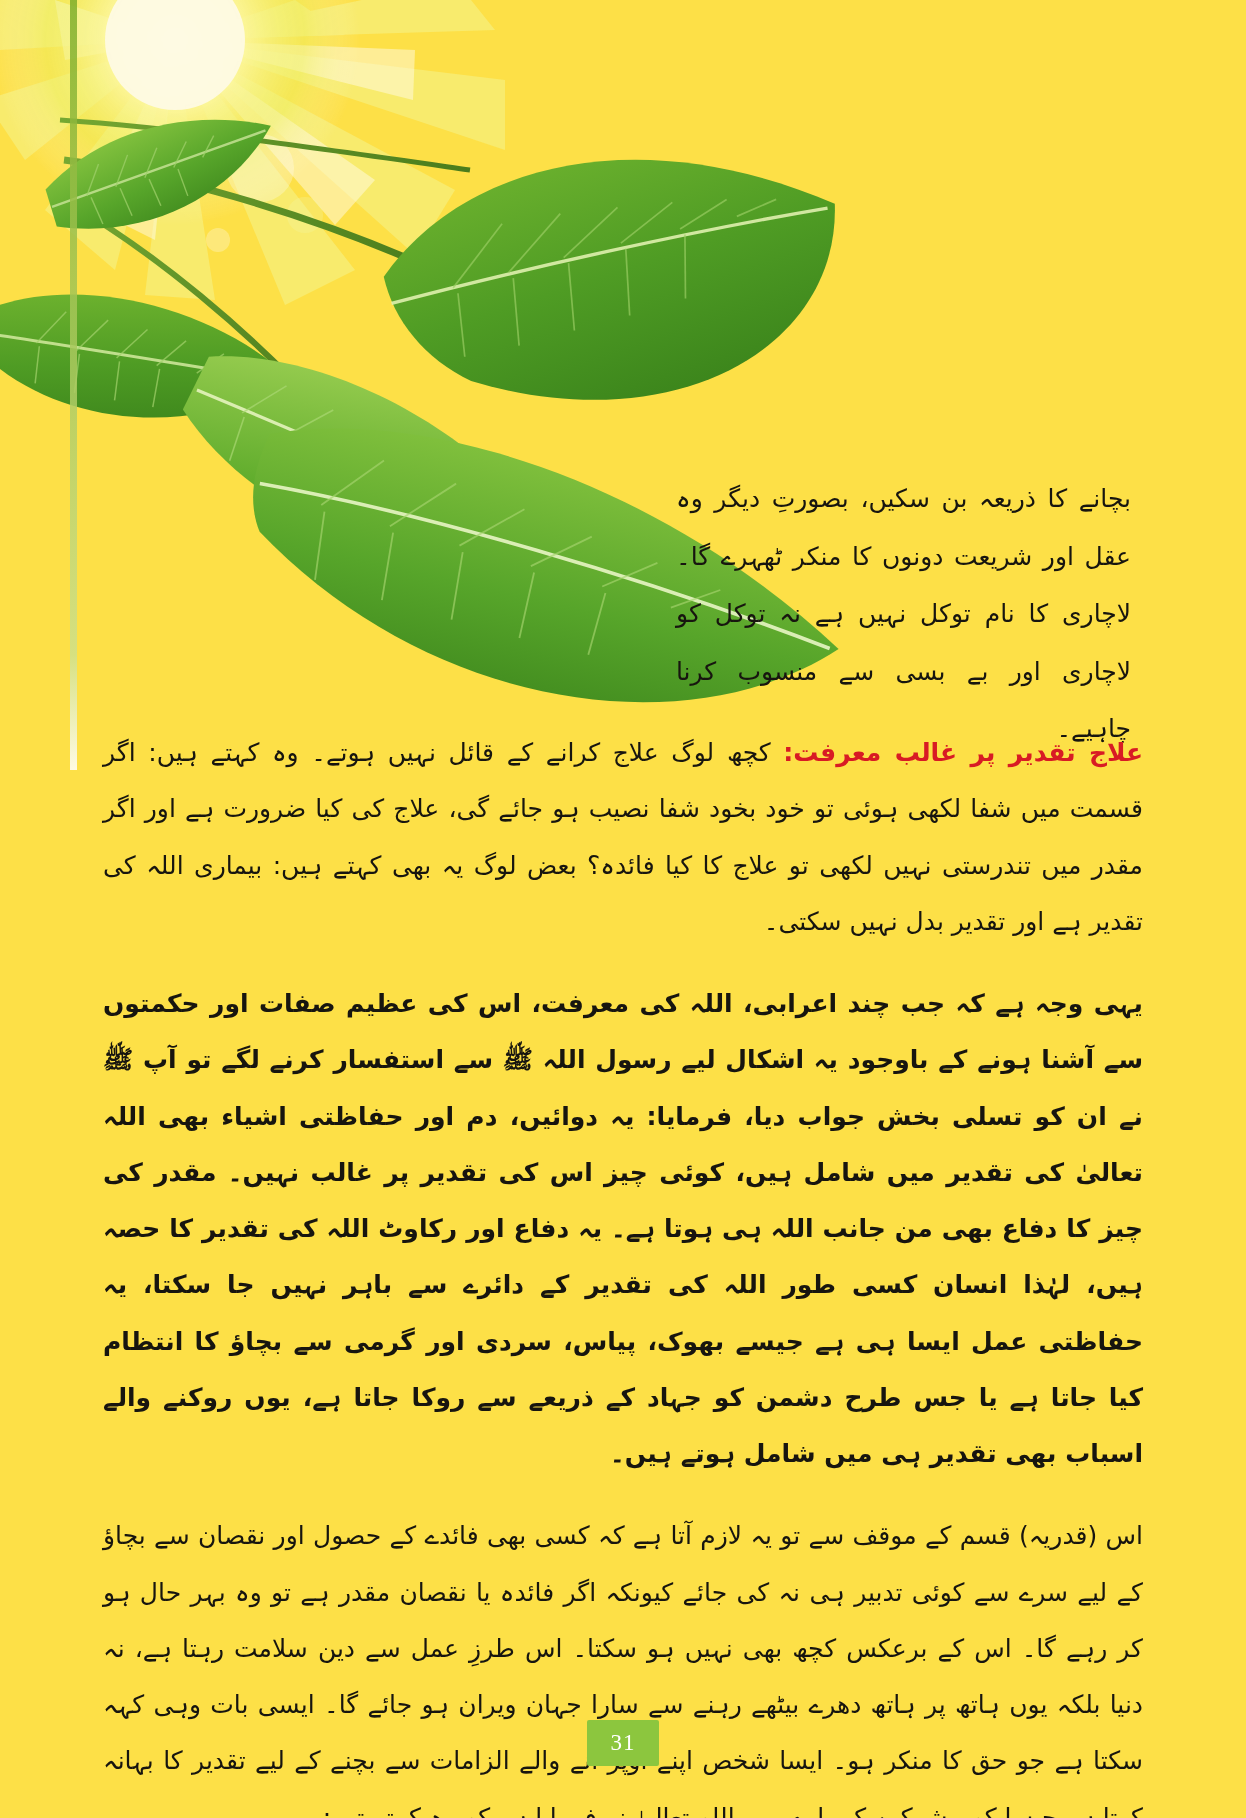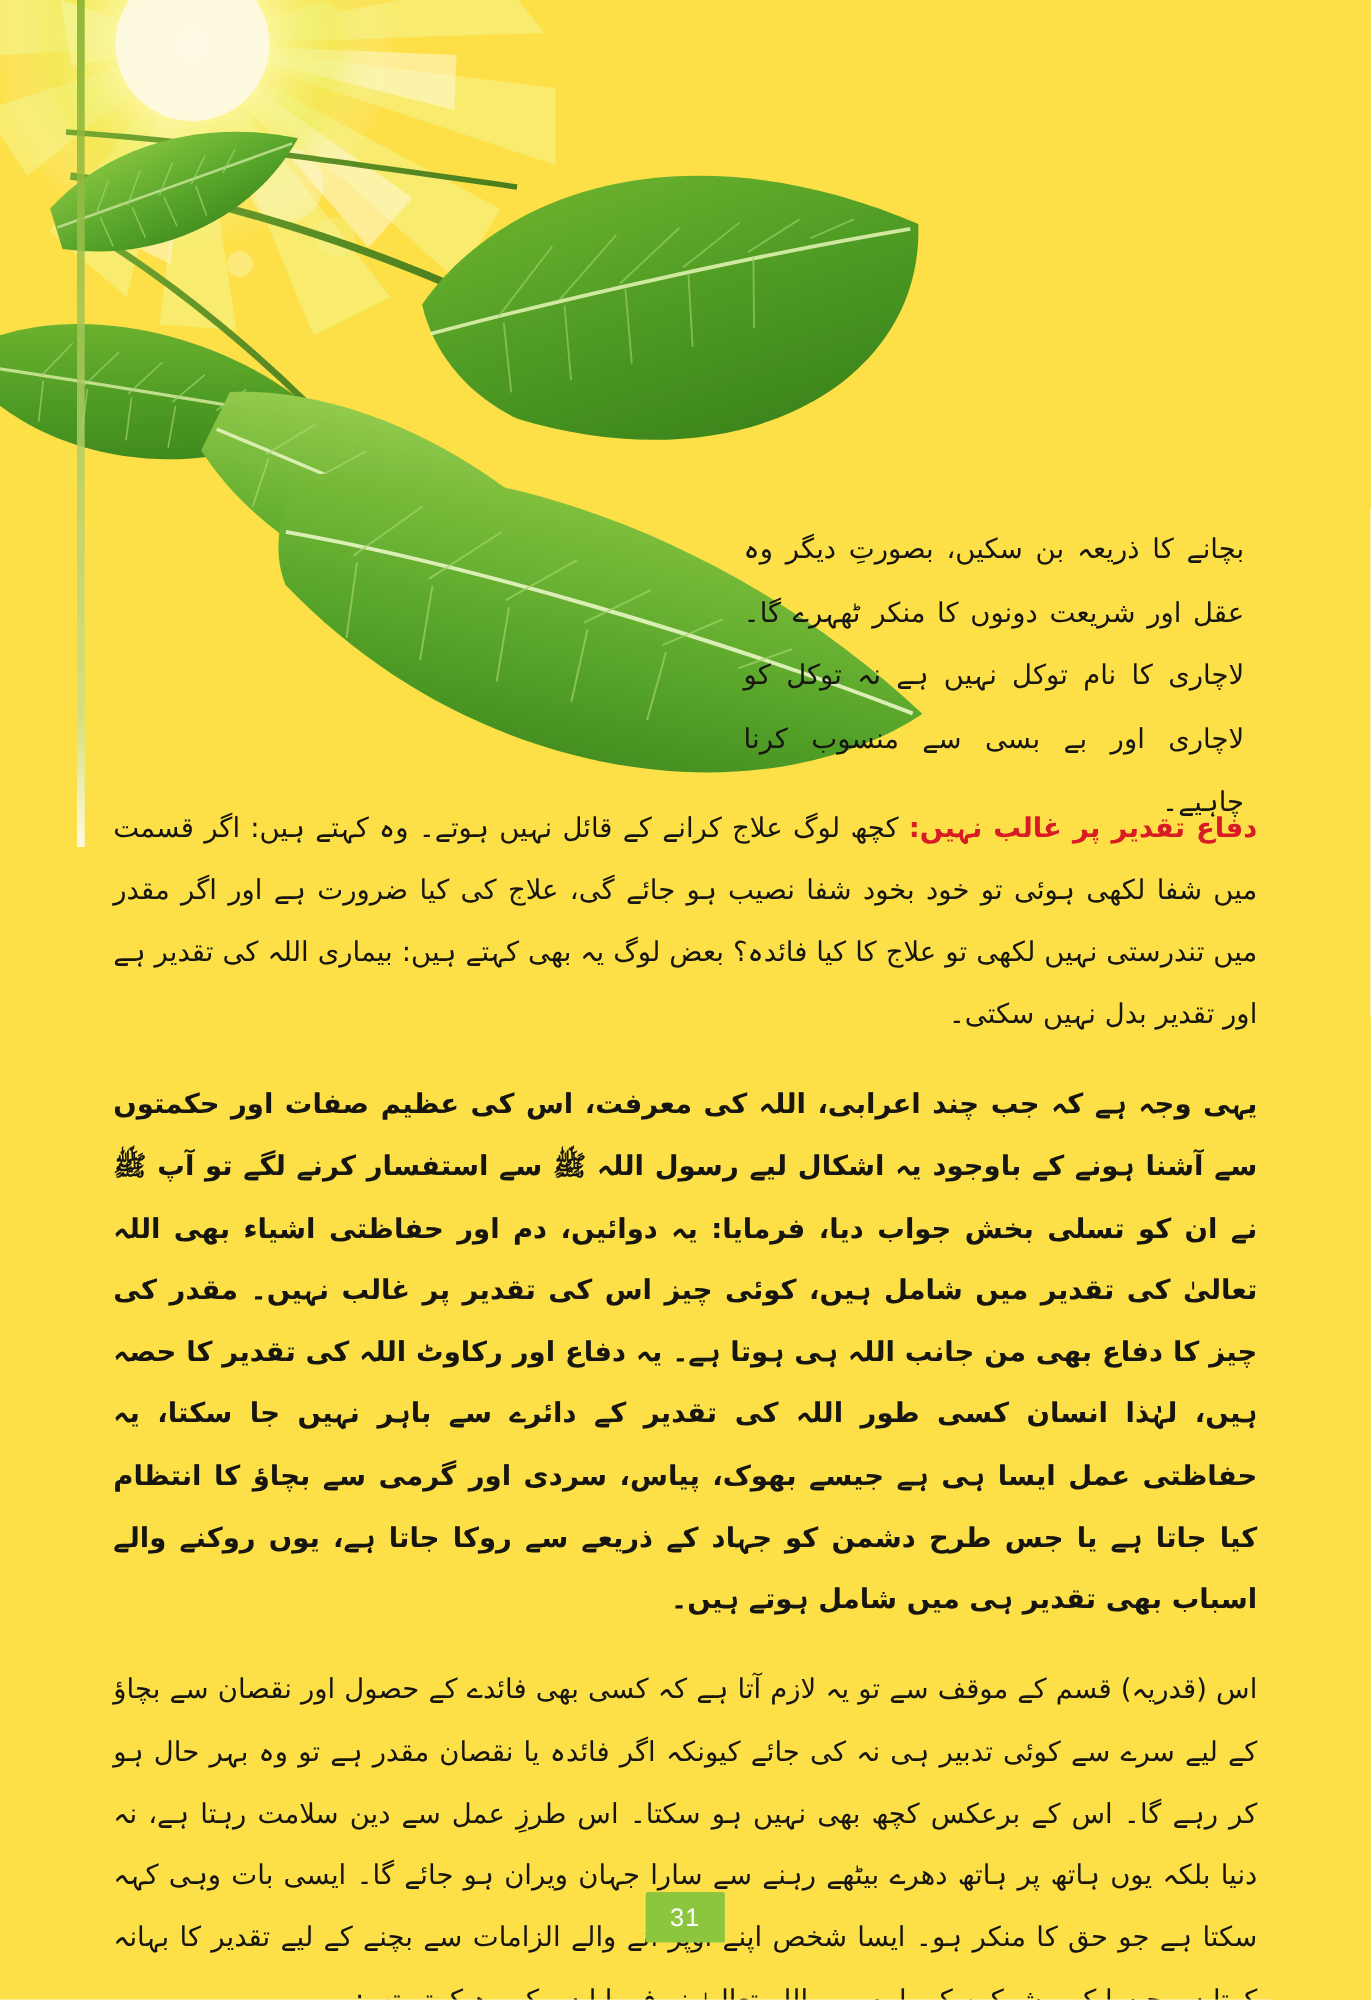--- a/index.html
+++ b/index.html
@@ -91,21 +91,21 @@
   .page-number {
     position: absolute;
     left: 50%;
     transform: translateX(-50%);
     bottom: 52px;
     width: 72px;
     height: 46px;
     background: #8cc63e;
     color: #ffffff;
     font-size: 23px;
-    font-family: Liberation Sans, sans-serif;
+    font-family: Liberation Serif, serif;
     display: flex;
     align-items: center;
     justify-content: center;
     border-radius: 2px;
     letter-spacing: 1px;
   }
 </style>
 </head>
 <body>
 
@@ -265,21 +265,21 @@
 
   <div class="spine"></div>
 
   <div class="content">
 
     <p class="para p-intro">بچانے کا ذریعہ بن سکیں، بصورتِ دیگر وہ عقل اور شریعت دونوں کا منکر ٹھہرے گا۔ لاچاری کا نام توکل نہیں ہے نہ توکل کو لاچاری اور بے بسی سے منسوب کرنا چاہیے۔</p>
 
     <div class="body-block">
 
       <p class="para p-1">
-        <span class="heading-inline">دفاع تقدیر پر غالب نہیں:</span>
+        <span class="heading-inline">علاج تقدیر پر غالب معرفت:</span>
         <span>کچھ لوگ علاج کرانے کے قائل نہیں ہوتے۔ وہ کہتے ہیں: اگر قسمت میں شفا لکھی ہوئی تو خود بخود شفا نصیب ہو جائے گی، علاج کی کیا ضرورت ہے اور اگر مقدر میں تندرستی نہیں لکھی تو علاج کا کیا فائدہ؟ بعض لوگ یہ بھی کہتے ہیں: بیماری اللہ کی تقدیر ہے اور تقدیر بدل نہیں سکتی۔</span>
       </p>
 
       <p class="para p-2">یہی وجہ ہے کہ جب چند اعرابی، اللہ کی معرفت، اس کی عظیم صفات اور حکمتوں سے آشنا ہونے کے باوجود یہ اشکال لیے رسول اللہ ﷺ سے استفسار کرنے لگے تو آپ ﷺ نے ان کو تسلی بخش جواب دیا، فرمایا: یہ دوائیں، دم اور حفاظتی اشیاء بھی اللہ تعالیٰ کی تقدیر میں شامل ہیں، کوئی چیز اس کی تقدیر پر غالب نہیں۔ مقدر کی چیز کا دفاع بھی من جانب اللہ ہی ہوتا ہے۔ یہ دفاع اور رکاوٹ اللہ کی تقدیر کا حصہ ہیں، لہٰذا انسان کسی طور اللہ کی تقدیر کے دائرے سے باہر نہیں جا سکتا، یہ حفاظتی عمل ایسا ہی ہے جیسے بھوک، پیاس، سردی اور گرمی سے بچاؤ کا انتظام کیا جاتا ہے یا جس طرح دشمن کو جہاد کے ذریعے سے روکا جاتا ہے، یوں روکنے والے اسباب بھی تقدیر ہی میں شامل ہوتے ہیں۔</p>
 
       <p class="para p-3">اس (قدریہ) قسم کے موقف سے تو یہ لازم آتا ہے کہ کسی بھی فائدے کے حصول اور نقصان سے بچاؤ کے لیے سرے سے کوئی تدبیر ہی نہ کی جائے کیونکہ اگر فائدہ یا نقصان مقدر ہے تو وہ بہر حال ہو کر رہے گا۔ اس کے برعکس کچھ بھی نہیں ہو سکتا۔ اس طرزِ عمل سے دین سلامت رہتا ہے، نہ دنیا بلکہ یوں ہاتھ پر ہاتھ دھرے بیٹھے رہنے سے سارا جہان ویران ہو جائے گا۔ ایسی بات وہی کہہ سکتا ہے جو حق کا منکر ہو۔ ایسا شخص اپنے اوپر آنے والے الزامات سے بچنے کے لیے تقدیر کا بہانہ کرتا ہے جیسا کہ مشرکین کے بارے میں اللہ تعالیٰ نے فرمایا ہے کہ وہ کہتے تھے:</p>
 
     </div>
 
     <div class="page-number">31</div>

